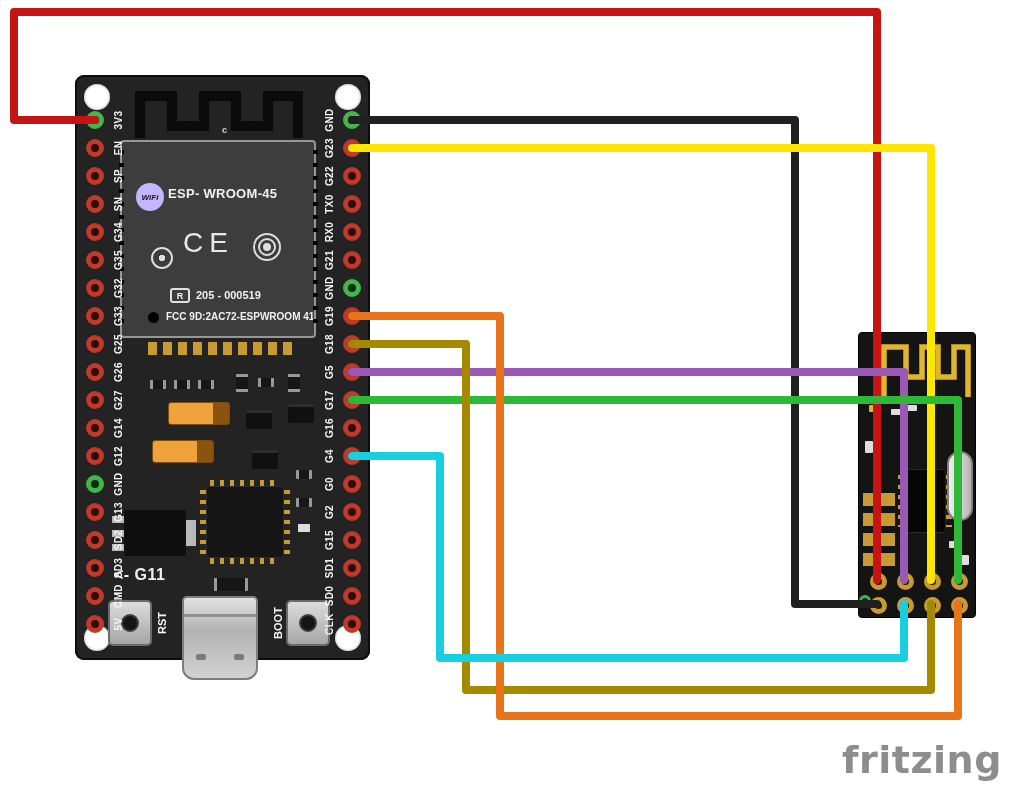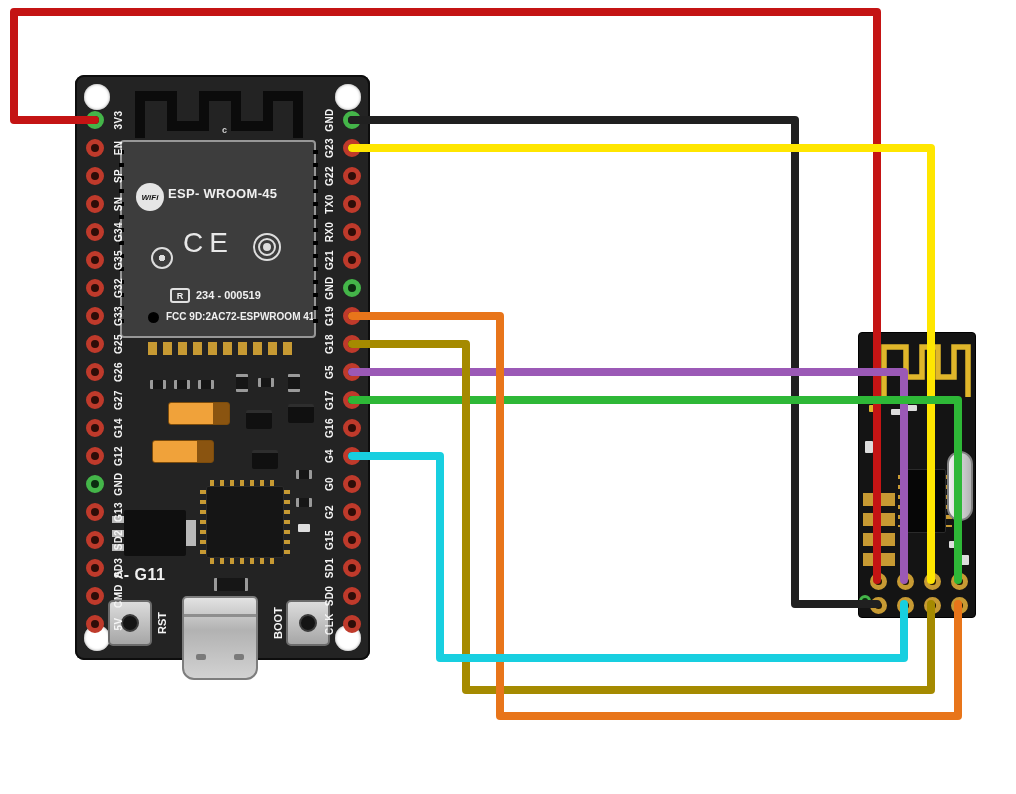--- a/index.html
+++ b/index.html
@@ -46,37 +46,37 @@
   <div class="board" style="left:75px;top:75px;width:295px;height:585px">
     <div class="hole" style="left:9px;top:9px"></div>
     <div class="hole" style="left:260px;top:9px"></div>
     <div class="hole" style="left:9px;top:550px"></div>
     <div class="hole" style="left:260px;top:550px"></div>
 
     <div class="wtext" style="left:147px;top:50px;font-size:9px;color:#cfcfcf">c</div>
 
     <div class="shield" style="left:45px;top:65px;width:196px;height:198px"></div>
 
-    <div style="position:absolute;left:61px;top:108px;width:28px;height:28px;border-radius:50%;background:#e5e5e5;
+    <div style="position:absolute;left:61px;top:108px;width:28px;height:28px;border-radius:50%;background:#c4b5fd;
                 display:flex;align-items:center;justify-content:center">
       <span style="font-size:8px;font-weight:bold;color:#111;font-style:italic">WiFi</span>
     </div>
     <div class="wtext" style="left:93px;top:111px;font-size:13px;letter-spacing:.3px">ESP- WROOM-45</div>
 
     <div class="ring" style="left:76px;top:172px;width:22px;height:22px;background:radial-gradient(circle,#ddd 0 3px,rgba(0,0,0,0) 3.5px)"></div>
     <div class="wtext" style="left:108px;top:152px;font-size:28px;font-weight:400;letter-spacing:6px;color:#e8e8e8">CE</div>
     <div class="ring" style="left:178px;top:158px;width:28px;height:28px"></div>
     <div class="ring" style="left:183px;top:163px;width:18px;height:18px"></div>
     <div class="ring" style="left:188px;top:168px;width:8px;height:8px;background:#ddd"></div>
 
     <div style="position:absolute;left:95px;top:213px;width:20px;height:15px;border:2px solid #e0e0e0;border-radius:3px;
                 display:flex;align-items:center;justify-content:center">
       <span style="font-size:9px;font-weight:bold;color:#f0f0f0">R</span>
     </div>
-    <div class="wtext" style="left:121px;top:214px;font-size:11px">234 - 000519</div>
+    <div class="wtext" style="left:121px;top:214px;font-size:11px">205 - 000519</div>
 
     <div style="position:absolute;left:73px;top:237px;width:11px;height:11px;border-radius:50%;background:#000"></div>
     <div class="wtext" style="left:91px;top:236px;font-size:10px">FCC 9D:2AC72-ESPWROOM 41</div>
 
     <div class="castel" style="left:44px;top:75px;height:180px"></div>
     <div class="castel" style="left:238px;top:75px;height:180px"></div>
     <div class="goldstrip" style="left:73px;top:267px;width:145px;height:13px"></div>
 
     <div class="part" style="left:75px;top:305px;width:16px;height:9px"></div>
     <div class="part" style="left:99px;top:305px;width:16px;height:9px"></div>
@@ -248,13 +248,14 @@
         <polyline points="352,120 795,120 795,604 877,604" fill="none" stroke="#202020" stroke-width="8" stroke-linecap="round" stroke-linejoin="round"></polyline>
         <polyline points="352,148 931,148 931,580" fill="none" stroke="#ffe600" stroke-width="8" stroke-linecap="round" stroke-linejoin="round"></polyline>
         <polyline points="352,372 904,372 904,580" fill="none" stroke="#9b59b6" stroke-width="8" stroke-linecap="round" stroke-linejoin="round"></polyline>
         <polyline points="352,400 958,400 958,580" fill="none" stroke="#2eb837" stroke-width="8" stroke-linecap="round" stroke-linejoin="round"></polyline>
         <polyline points="352,344 466,344 466,690 931,690 931,604" fill="none" stroke="#a58a00" stroke-width="8" stroke-linecap="round" stroke-linejoin="round"></polyline>
         <polyline points="352,316 500,316 500,716 958,716 958,604" fill="none" stroke="#e8751a" stroke-width="8" stroke-linecap="round" stroke-linejoin="round"></polyline>
         <polyline points="352,456 440,456 440,658 904,658 904,604" fill="none" stroke="#18cfe0" stroke-width="8" stroke-linecap="round" stroke-linejoin="round"></polyline>
       </g>
   </svg>
 
+  <div class="watermark" style="left:842px;top:738px">fritzing</div>
 </div>
 
 </body></html>

